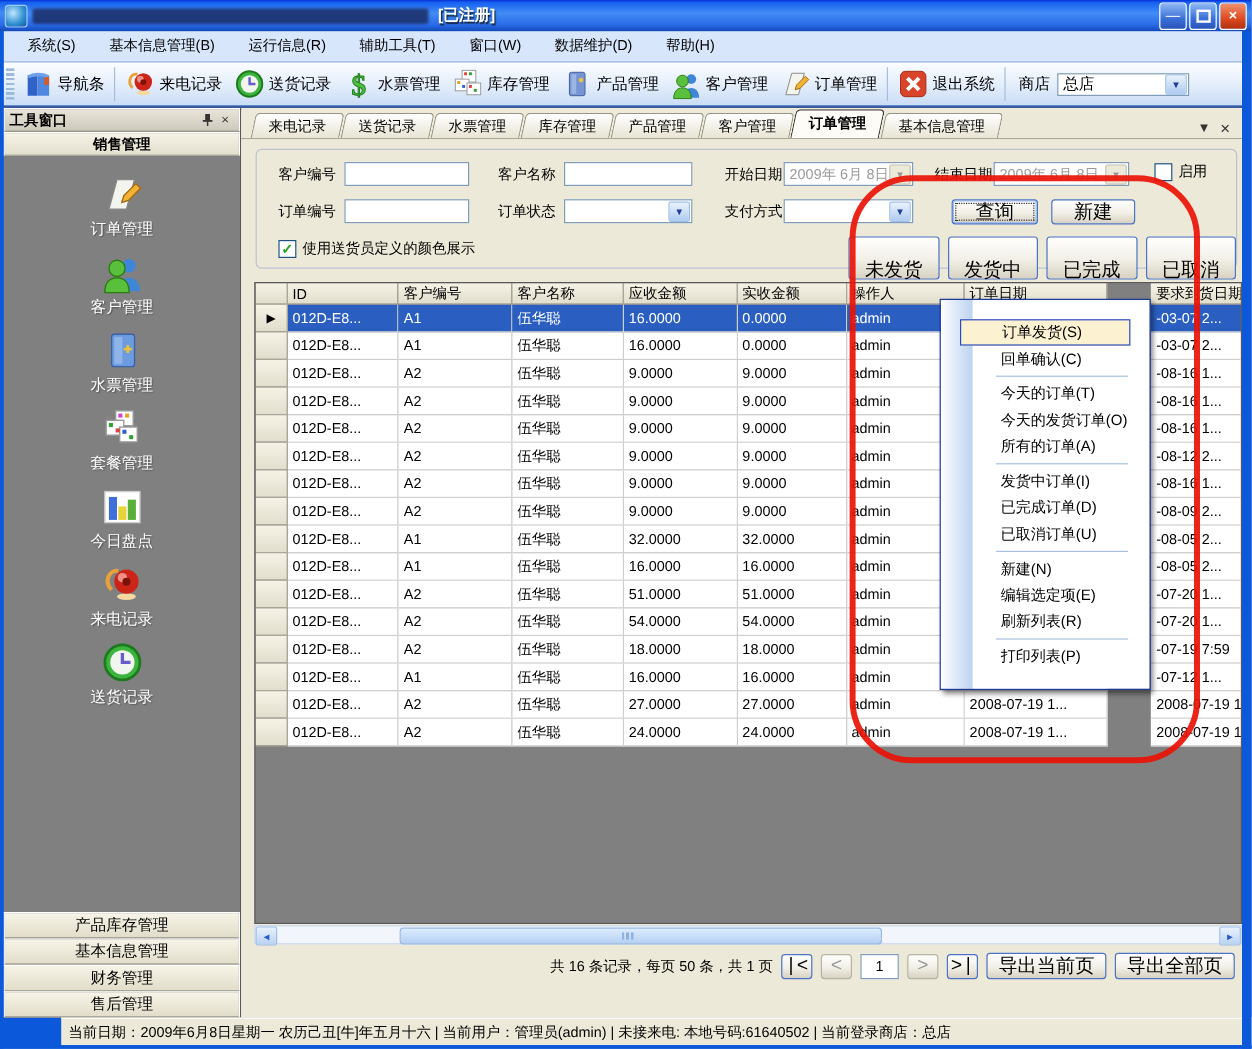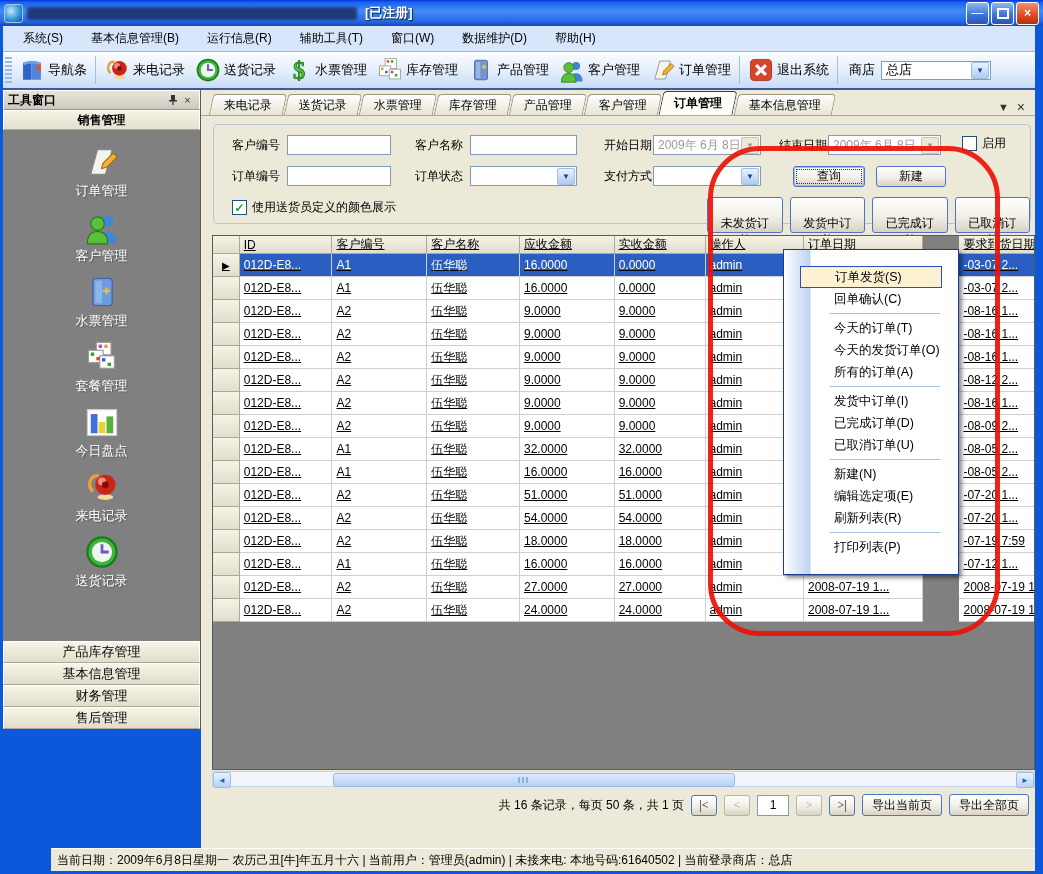--- a/index.html
+++ b/index.html
@@ -39,21 +39,21 @@
   .shop-combo{display:flex;align-items:center;gap:6px;margin-left:8px;}
   .combo{background:#fff;border:1px solid #7f9db9;height:19px;display:flex;align-items:center;box-sizing:border-box;}
   .combo .val{flex:1;padding:0 4px;white-space:nowrap;overflow:hidden;}
   .combo .arrow{width:16px;height:15px;margin:1px;border-radius:2px;border:1px solid #9ebee8;
     background:linear-gradient(180deg,#e9f2fe,#aecbf0);color:#1c3f94;font-size:8px;
     display:flex;align-items:center;justify-content:center;}
   .combo.disabled .val{color:#9a9a9a;}
   .combo.disabled .arrow{background:#ece9d8;color:#9a9a9a;border-color:#c5c2b4;}
 
   
-  .sidebar{left:3px;top:90px;width:198px;height:639px;display:flex;flex-direction:column;
+  .sidebar{left:3px;top:90px;width:198px;height:758px;display:flex;flex-direction:column;
     background:#808080;border-right:1px solid #5a5a5a;box-sizing:border-box;}
   .sb-header{height:20px;background:linear-gradient(180deg,#e8e4d8,#cdc9bc);border:1px solid #fff;
     border-bottom-color:#9a9686;display:flex;align-items:center;padding:0 4px;box-sizing:border-box;}
   .sb-header .t{flex:1;font-weight:bold;}
   .sb-hbtn{width:15px;height:14px;display:flex;align-items:center;justify-content:center;
     color:#333;font-size:11px;line-height:1;cursor:default;}
   .sb-group{height:20px;background:linear-gradient(180deg,#f5f2e6,#e4e0cf);border:1px solid #fff;
     border-bottom-color:#aca899;display:flex;align-items:center;justify-content:center;font-weight:bold;box-sizing:border-box;}
   .sb-body{flex:1;display:flex;flex-direction:column;align-items:center;padding-top:14px;gap:9px;overflow:hidden;}
   .sb-item{display:flex;flex-direction:column;align-items:center;color:#fff;cursor:default;width:100%;}
@@ -77,33 +77,33 @@
   .tab-tool{font-size:11px;cursor:default;}
 
   
   .tabpage{position:absolute;left:0;top:26px;width:100%;height:732px;background:#ece9d8;}
   .groupbox{position:absolute;left:12px;top:8px;width:818px;height:100px;
     border:1px solid #b9c3d2;border-radius:5px;box-sizing:border-box;}
   .flabel{position:absolute;height:20px;display:flex;align-items:center;}
   .finput{position:absolute;height:20px;background:#fff;border:1px solid #7f9db9;box-sizing:border-box;}
   .fcombo{position:absolute;height:20px;}
   .xpbtn{background:linear-gradient(180deg,#ffffff,#f1efe6 55%,#d8d2c2);border:1px solid #4e74c8;
-    border-radius:3px;font-size:12px;font-family:Liberation Serif, serif;padding:0;cursor:default;color:#000;}
+    border-radius:3px;font-size:16px;font-family:Liberation Mono, monospace;padding:0;cursor:default;color:#000;}
   .btn-query{position:absolute;left:579px;top:41px;width:72px;height:21px;outline:1px dotted #333;outline-offset:-4px;box-shadow:0 0 0 1px #9cbcf0 inset;}
   .btn-new{position:absolute;left:662px;top:41px;width:70px;height:21px;}
   .chkrow{position:absolute;left:18px;top:74px;display:flex;align-items:center;gap:5px;}
   .chk{width:13px;height:13px;background:#fff;border:1px solid #1c5180;display:flex;align-items:center;
     justify-content:center;color:#21a121;font-size:12px;font-weight:bold;line-height:1;}
   .statusbtns{position:absolute;top:72px;display:flex;}
   .statusbtns .xpbtn{height:21px;margin-left:7px;padding:17px 8px;}
 
   
   .gridwrap{position:absolute;left:11px;top:119px;width:823px;height:535px;background:#808080;
     border:1px solid #5a5a5a;box-sizing:border-box;overflow:hidden;}
-  .trow,.thead{display:flex;width:823px;text-decoration:underline;}
+  .trow,.thead{display:flex;width:823px;}
   .thead .cell{background:linear-gradient(180deg,#f6f3e6,#e2decd);border-right:1px solid #aca899;
     border-bottom:1px solid #aca899;height:18px;font-size:12px;}
   .cell{box-sizing:border-box;padding:0 4px;display:flex;align-items:center;white-space:nowrap;overflow:hidden;}
   .trow .cell{background:#fff;border-right:1px solid #cfcfcf;border-bottom:1px solid #cfcfcf;height:23px;}
   .trow .rowhdr,.thead .rowhdr{background:linear-gradient(180deg,#f6f3e6,#e2decd);
     border-right:1px solid #aca899;border-bottom:1px solid #aca899;justify-content:center;padding:0;}
   .trow.selected .cell{background:#2a5fc1;color:#fff;}
   .trow.selected .rowhdr{background:linear-gradient(180deg,#f6f3e6,#e2decd);color:#000;font-size:10px;}
   .c0{width:28px;} .c1{width:97px;} .c2{width:99px;} .c3{width:97px;} .c4{width:99px;}
   .c5{width:95px;} .c6{width:103px;} .c7{width:125px;} .c8{width:80px;border-right:none !important;margin-left:36px;}

